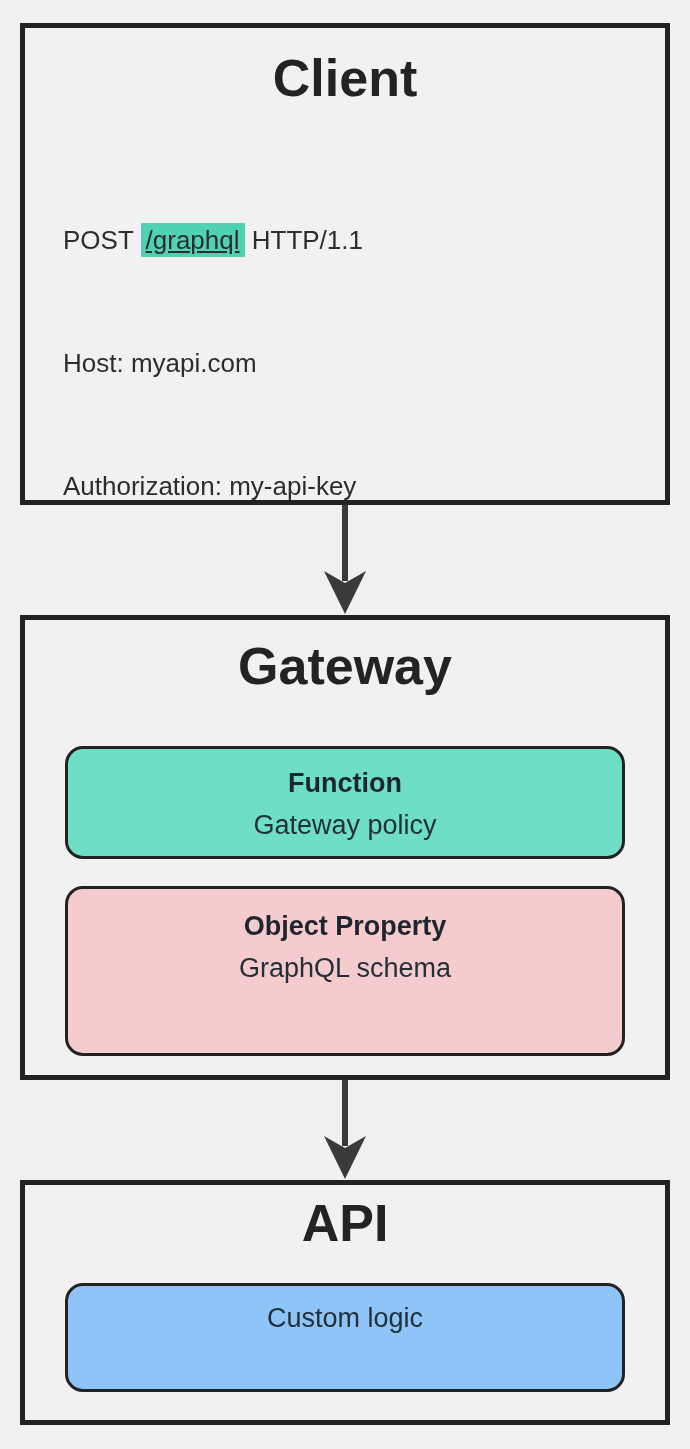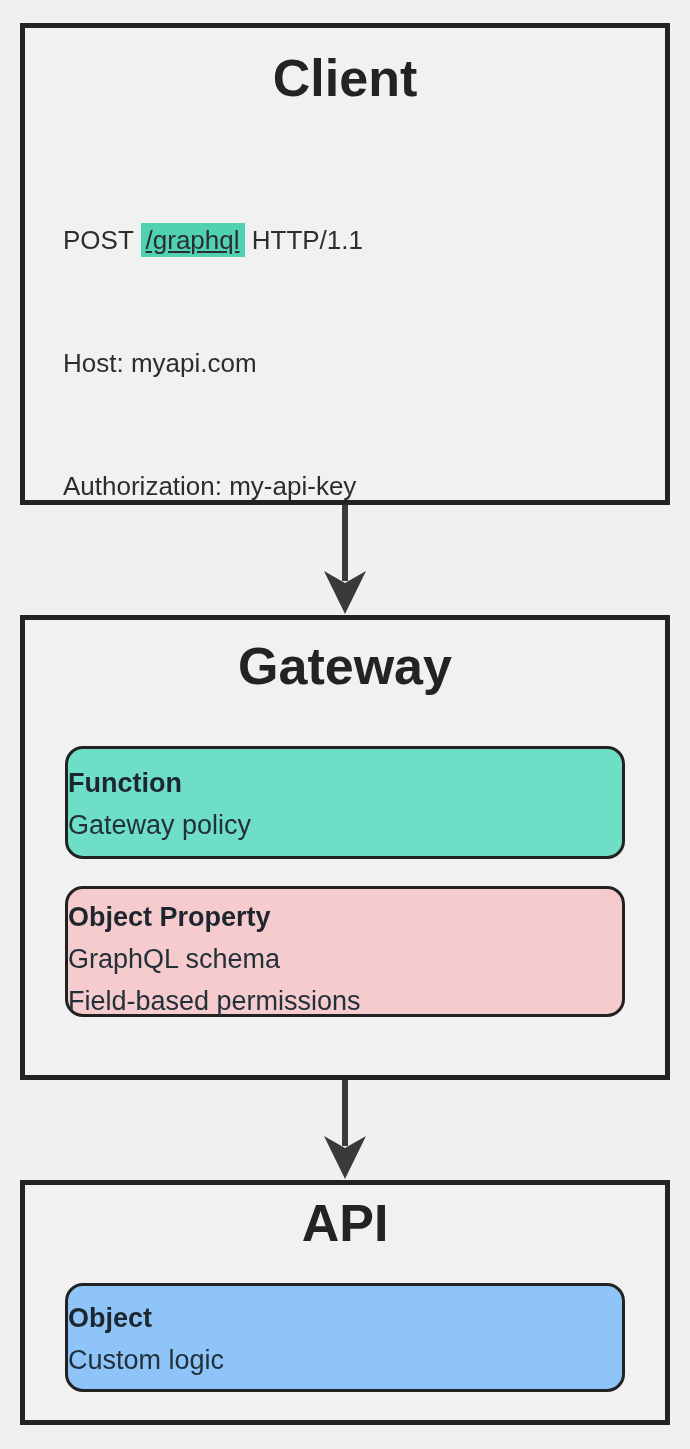--- a/index.html
+++ b/index.html
@@ -76,42 +76,43 @@
   
   .api-panel { height: 245px; }
   .api-panel .panel-title { margin-top: 14px; }
   
   .card {
     width: 560px;
     margin: 0 auto;
     box-sizing: border-box;
     border: 3px solid var(--border, #222222);
     border-radius: 18px;
+    text-align: center;
   }
   .card-title {
     font-size: 27px;
     line-height: 42px;
     font-weight: 700;
     color: #1d262e;
   }
   .card-line {
     font-size: 27px;
     line-height: 42px;
     color: #22303a;
   }
   .function-card {
     margin-top: 56px;
     height: 113px;
     padding-top: 13px;
     background: var(--teal, #6edec6);
   }
   .object-property-card {
     margin-top: 27px;
-    height: 131px;
-    padding-top: 7px;
+    height: 170px;
+    padding-top: 16px;
     background: var(--pink, #f6cbcd);
   }
   .object-card {
     margin-top: 36px;
     height: 109px;
     padding-top: 11px;
     background: var(--blue, #8fc4f8);
   }
 </style>
 </head>
@@ -141,32 +142,30 @@
 
   <section class="panel gateway-panel">
     <h1 class="panel-title">Gateway</h1>
     <div class="card function-card">
       <div class="card-title">Function</div>
       <div class="card-line">Gateway policy</div>
     </div>
     <div class="card object-property-card">
       <div class="card-title">Object Property</div>
       <div class="card-line">GraphQL schema</div>
-      <div class="card-line">Field-based permissions</div>
     </div>
   </section>
 
   <div class="arrow arrow-2">
     <div class="arrow-line"></div>
     <svg class="arrow-head-svg" width="44" height="46" viewBox="0 0 44 46">
       <polygon points="1,2 22,14 43,2 22,45" fill="#3a3a3a"></polygon>
     </svg>
   </div>
 
   <section class="panel api-panel">
     <h1 class="panel-title">API</h1>
     <div class="card object-card">
-      <div class="card-title">Object</div>
       <div class="card-line">Custom logic</div>
     </div>
   </section>
 
 </div>
 
 </body></html>

